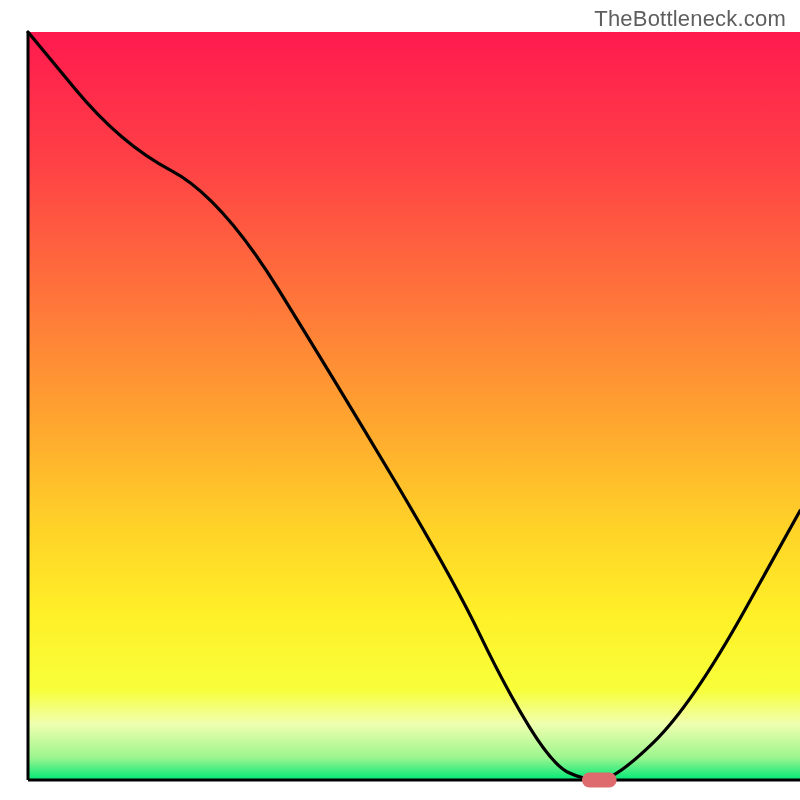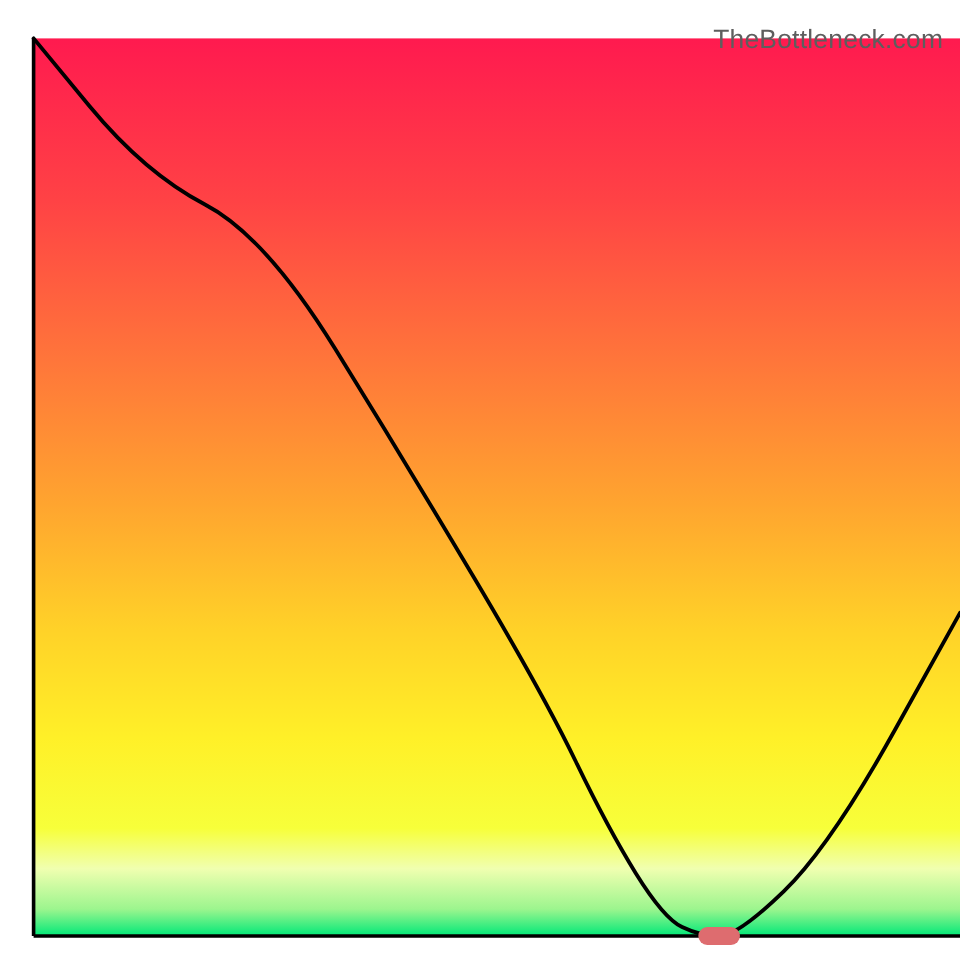--- a/index.html
+++ b/index.html
@@ -10,21 +10,21 @@
     background: #ffffff;
     font-family: Arial, Helvetica, sans-serif;
   }
   .wrap {
     position: relative;
     width: 800px;
     height: 800px;
   }
   .watermark {
     position: absolute;
-    top: 20px;
+    top: 6px;
     right: 14px;
     color: #5e5e5e;
     font-size: 22px;
     font-weight: 500;
     letter-spacing: 0.2px;
     z-index: 10;
   }
   svg {
     position: absolute;
     top: 0;

